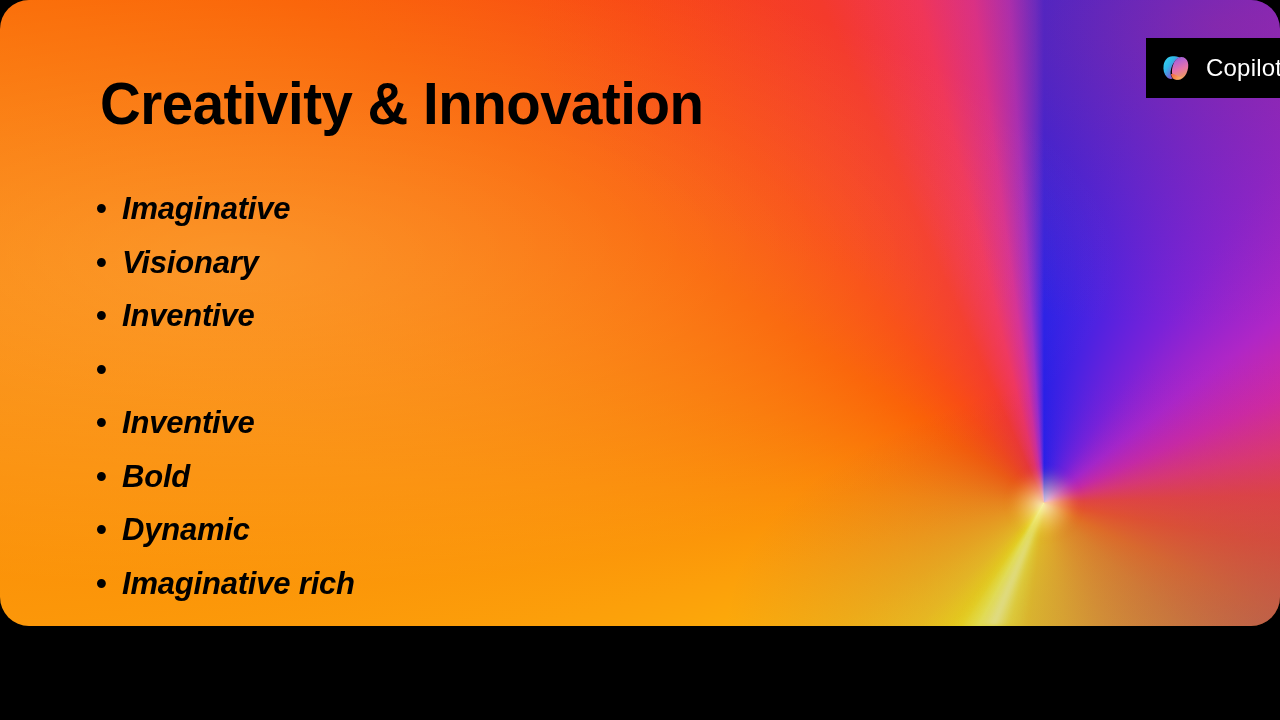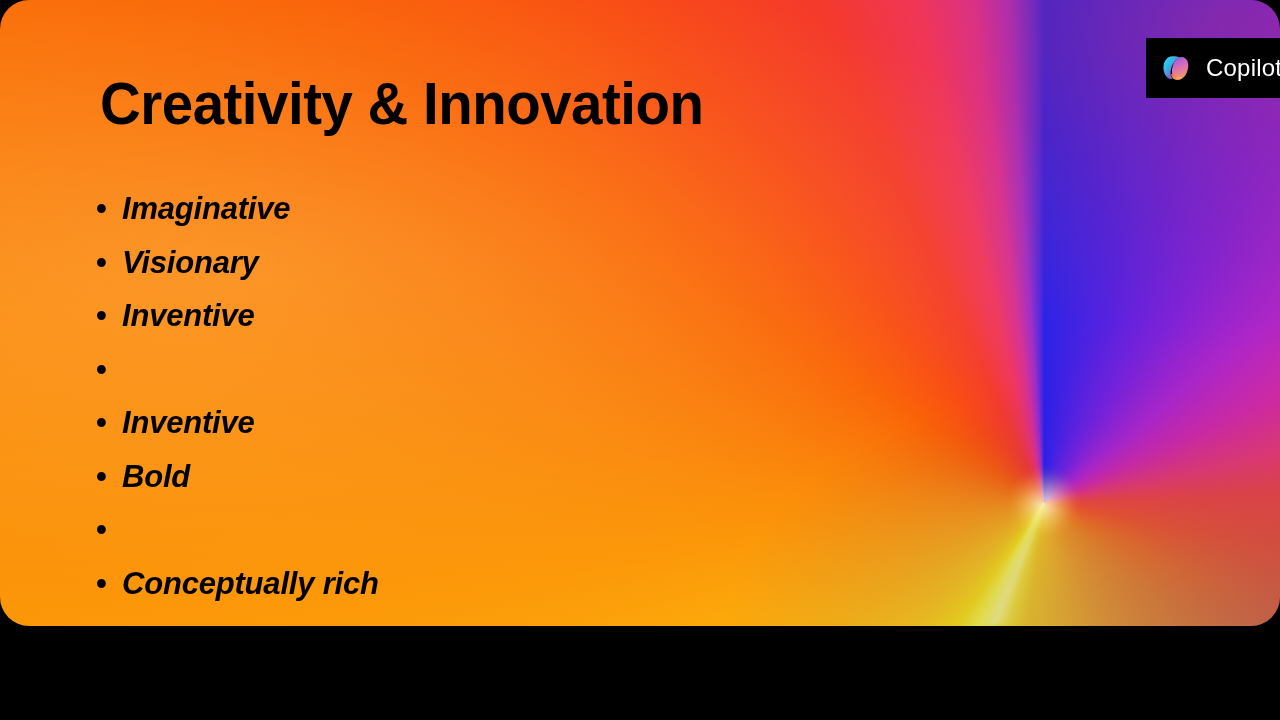--- a/index.html
+++ b/index.html
@@ -221,25 +221,26 @@
         <span class="bullet-label">Inventive</span>
       </li>
 
       <li class="bullet-item">
         <span class="bullet-dot">•</span>
         <span class="bullet-label">Bold</span>
       </li>
 
       <li class="bullet-item">
         <span class="bullet-dot">•</span>
-      </li>
-
-      <li class="bullet-item">
-        <span class="bullet-dot">•</span>
-        <span class="bullet-label">Conceptually rich</span>
+        <span class="bullet-label">Dynamic</span>
+      </li>
+
+      <li class="bullet-item">
+        <span class="bullet-dot">•</span>
+        <span class="bullet-label">Imaginative rich</span>
       </li>
 
     </ul>
   </div>
 
   <div class="copilot-badge">
     <svg class="copilot-logo" viewBox="0 0 34 34">
       <defs>
         <linearGradient id="cpLeft" x1="0" y1="0" x2="1" y2="1">
           <stop offset="0%" stop-color="#3ad6f0"></stop>

